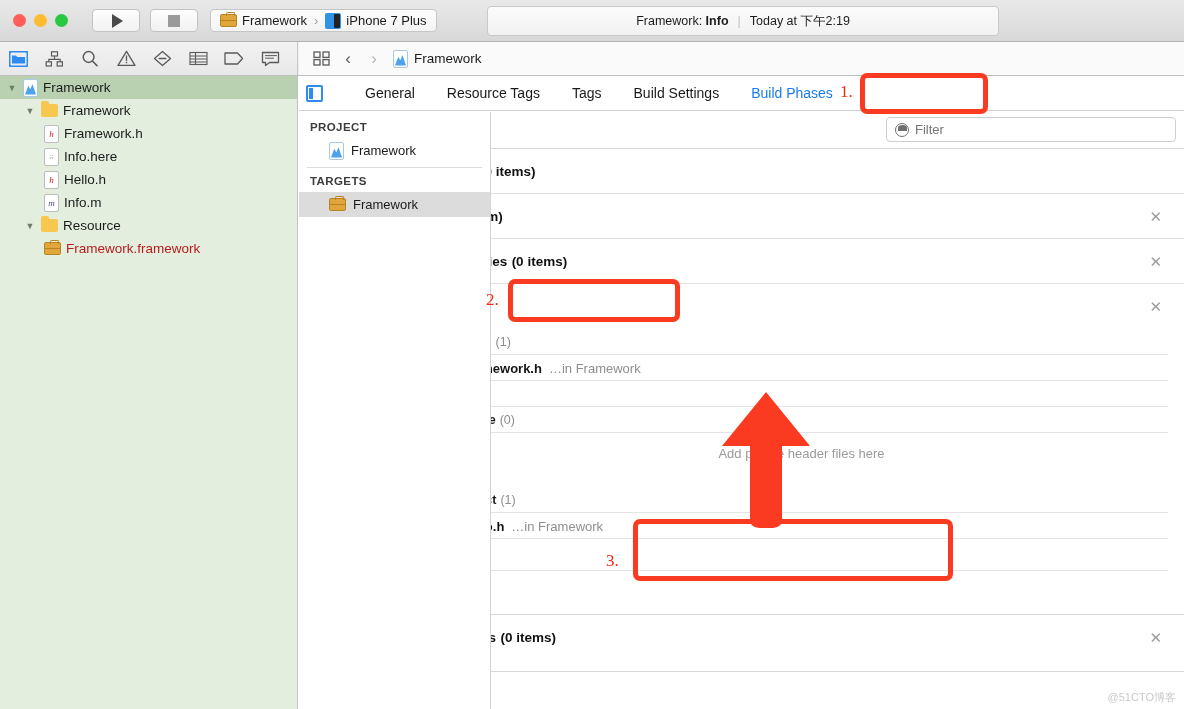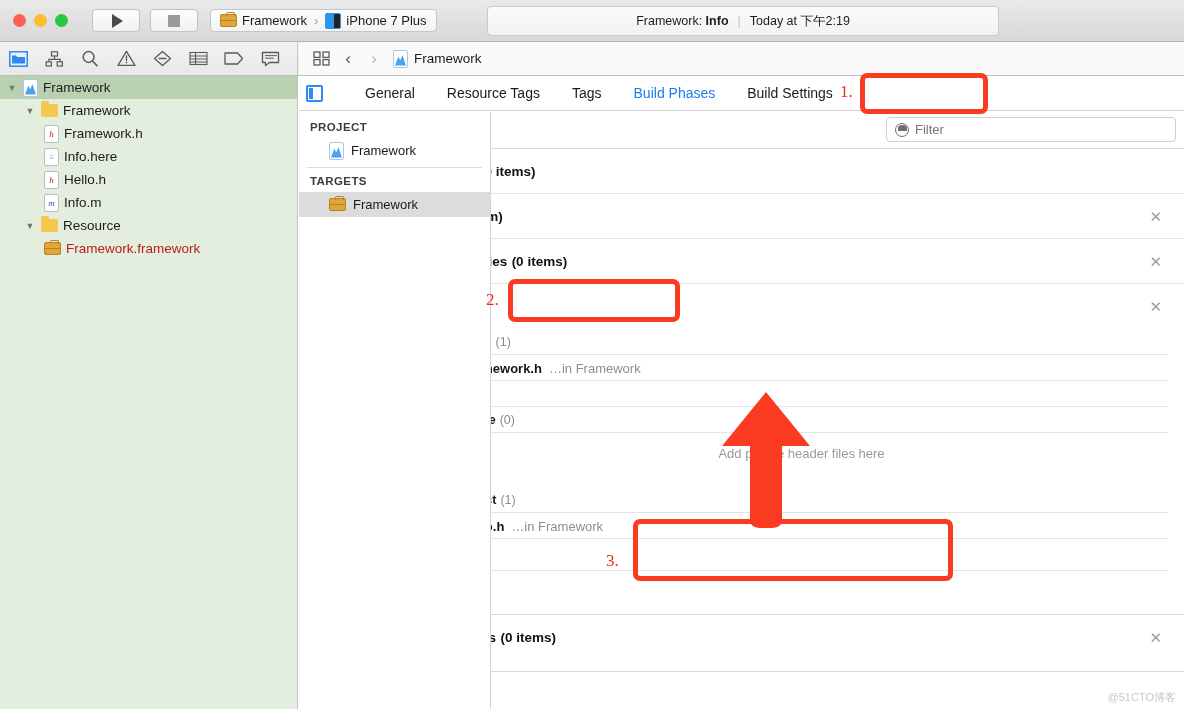--- a/index.html
+++ b/index.html
@@ -437,22 +437,22 @@
   </div>
 
   <div class="editor">
 
     <div class="tabbar">
       <div class="panel-toggle"></div>
       <div class="tabs">
         <div class="tab">General</div>
         <div class="tab">Resource Tags</div>
         <div class="tab">Tags</div>
+        <div class="tab">Build Settings</div>
         <div class="tab active">Build Phases</div>
-        <div class="tab">Build Settings</div>
       </div>
     </div>
 
     <div class="filterrow">
       <div class="plus-big">+</div>
       <div class="filterbox">
         <span class="filter-ico"></span>
         <input class="filter-ph" style="border: none; outline: none; background: transparent; width: 240px; font-family: &quot;Liberation Sans&quot;, sans-serif;" placeholder="Filter">
       </div>
     </div>

